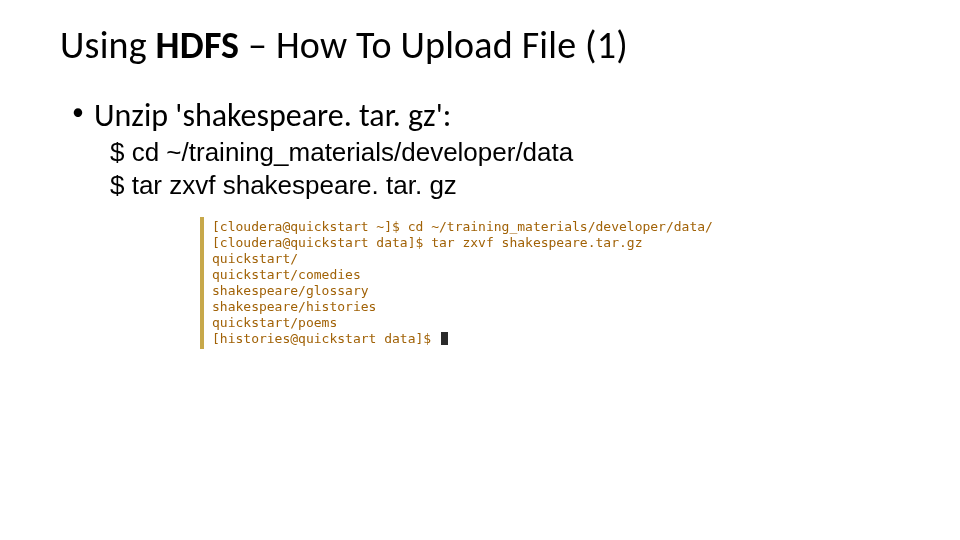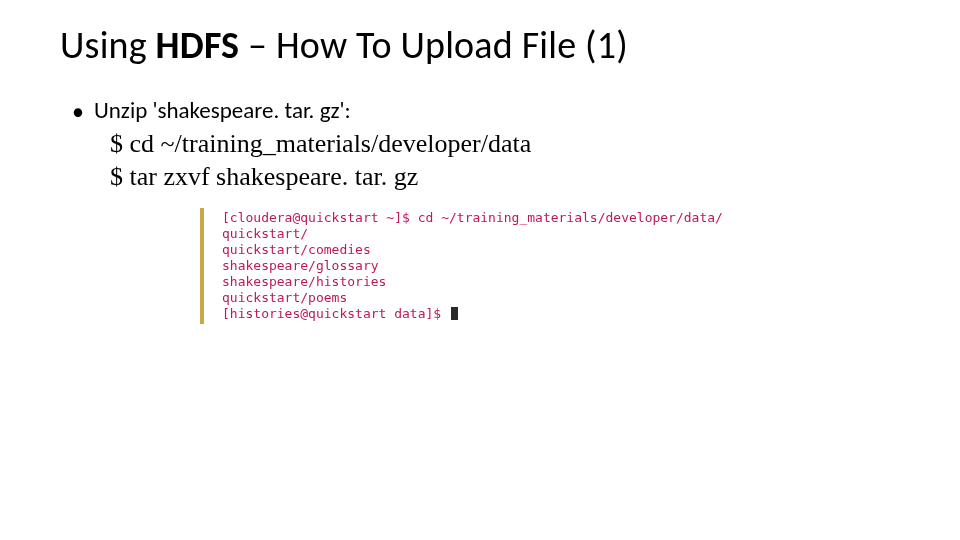--- a/index.html
+++ b/index.html
@@ -36,24 +36,24 @@
     display: flex;
     align-items: flex-start;
     margin-left: 12px;
   }
   .bullet-dot {
     margin-right: 10px;
     line-height: 1.3;
     font-size: 24px;
   }
   .bullet-text {
-    font-size: 23px;
+    font-size: 32px;
   }
   .cmd-block {
-    font-family: Liberation Serif, serif;
+    font-family: Liberation Sans, sans-serif;
     font-size: 26px;
     margin-left: 50px;
     line-height: 1.28;
     white-space: pre;
   }
   .terminal-wrap {
     margin-top: 14px;
     margin-left: 140px;
   }
   .terminal {
@@ -62,23 +62,23 @@
   }
   .term-bar {
     width: 4px;
     background: #c7a84a; 
     flex: 0 0 4px;
   }
   .term-body {
     font-family: "DejaVu Sans Mono", "Courier New", monospace;
     font-size: 13px;
     line-height: 16px;
-    color: #be185d;
+    color: #a16207;
     background: #fff;
-    padding: 2px 18px;
+    padding: 2px 8px;
     white-space: nowrap;
   }
   .term-line {
     display: block;
   }
   .cursor {
     display: inline-block;
     width: 7px;
     height: 13px;
     background: #2b2b2b;
@@ -103,20 +103,21 @@
     </div>
 
     <div class="cmd-block"><span>$ cd ~/training_materials/developer/data</span>
 <span>$ tar zxvf shakespeare. tar. gz</span></div>
 
     <div class="terminal-wrap">
       <div class="terminal">
         <div class="term-bar"></div>
         <div class="term-body">
           <span class="term-line">[cloudera@quickstart ~]$ cd ~/training_materials/developer/data/</span>
+          <span class="term-line">[cloudera@quickstart data]$ tar zxvf shakespeare.tar.gz</span>
           <span class="term-line">quickstart/</span>
           <span class="term-line">quickstart/comedies</span>
           <span class="term-line">shakespeare/glossary</span>
           <span class="term-line">shakespeare/histories</span>
           <span class="term-line">quickstart/poems</span>
           <span class="term-line"><span>[histories@quickstart data]$ </span><span class="cursor"></span></span>
         </div>
       </div>
     </div>
 

